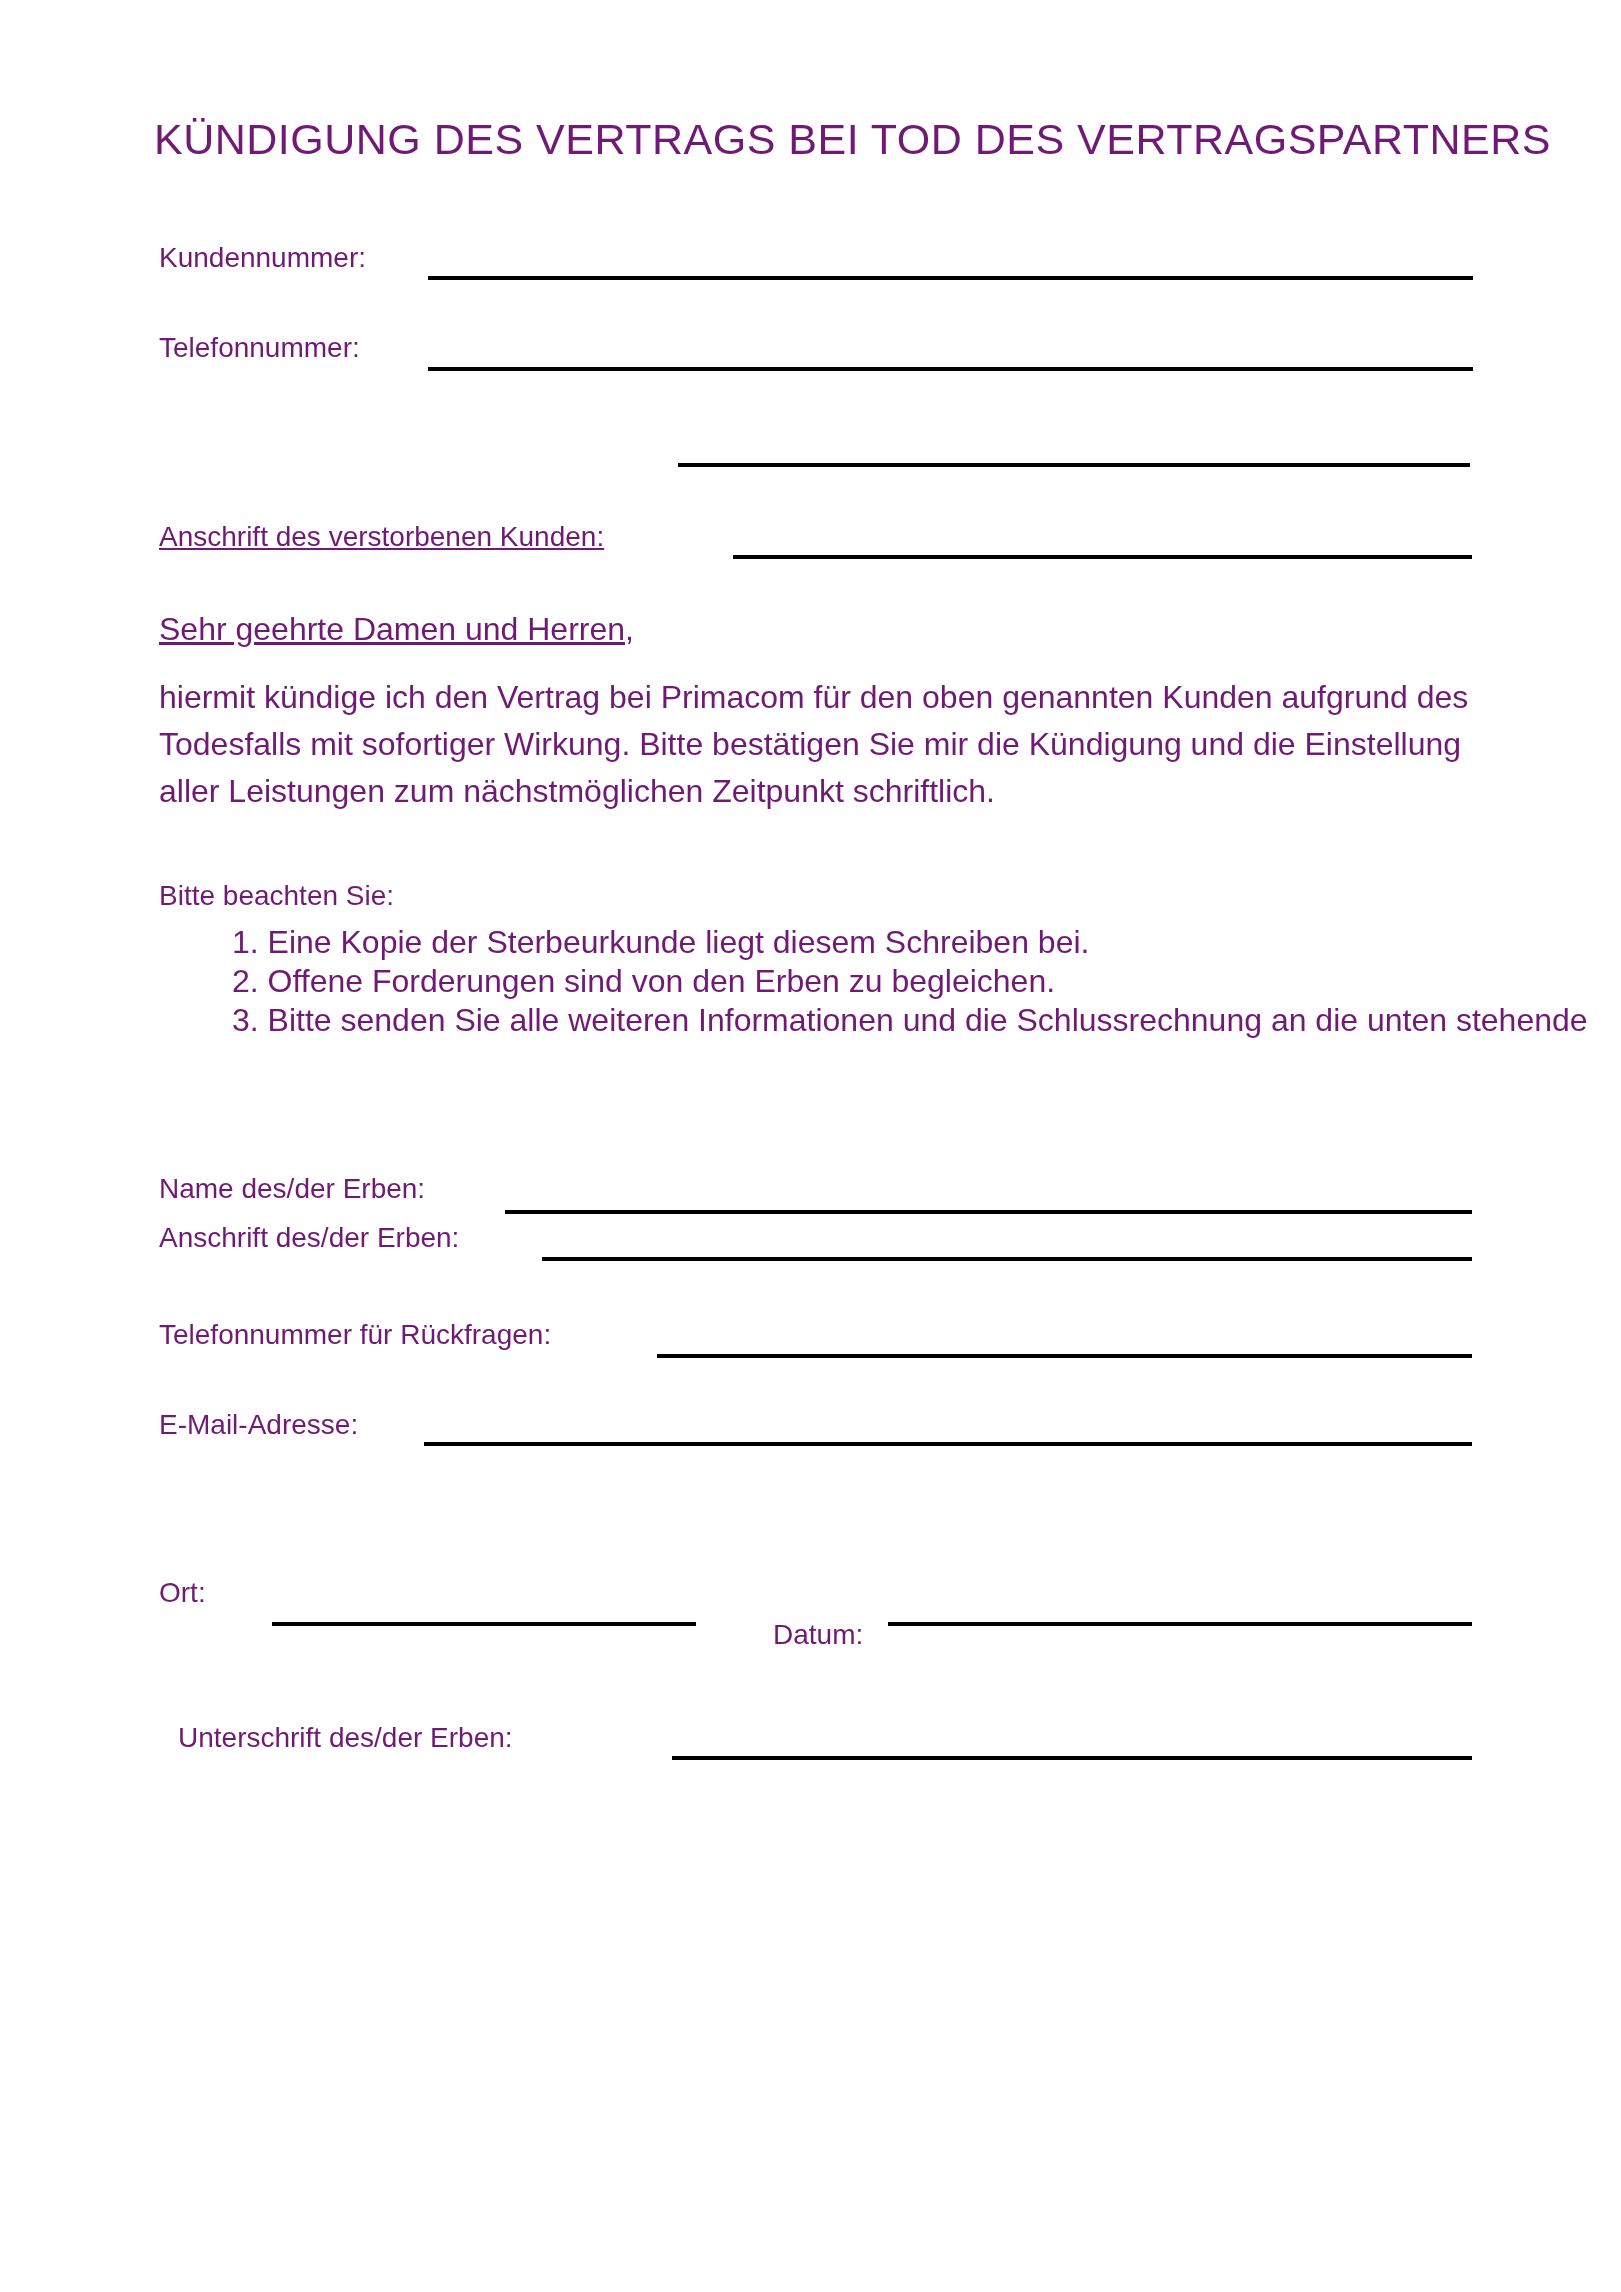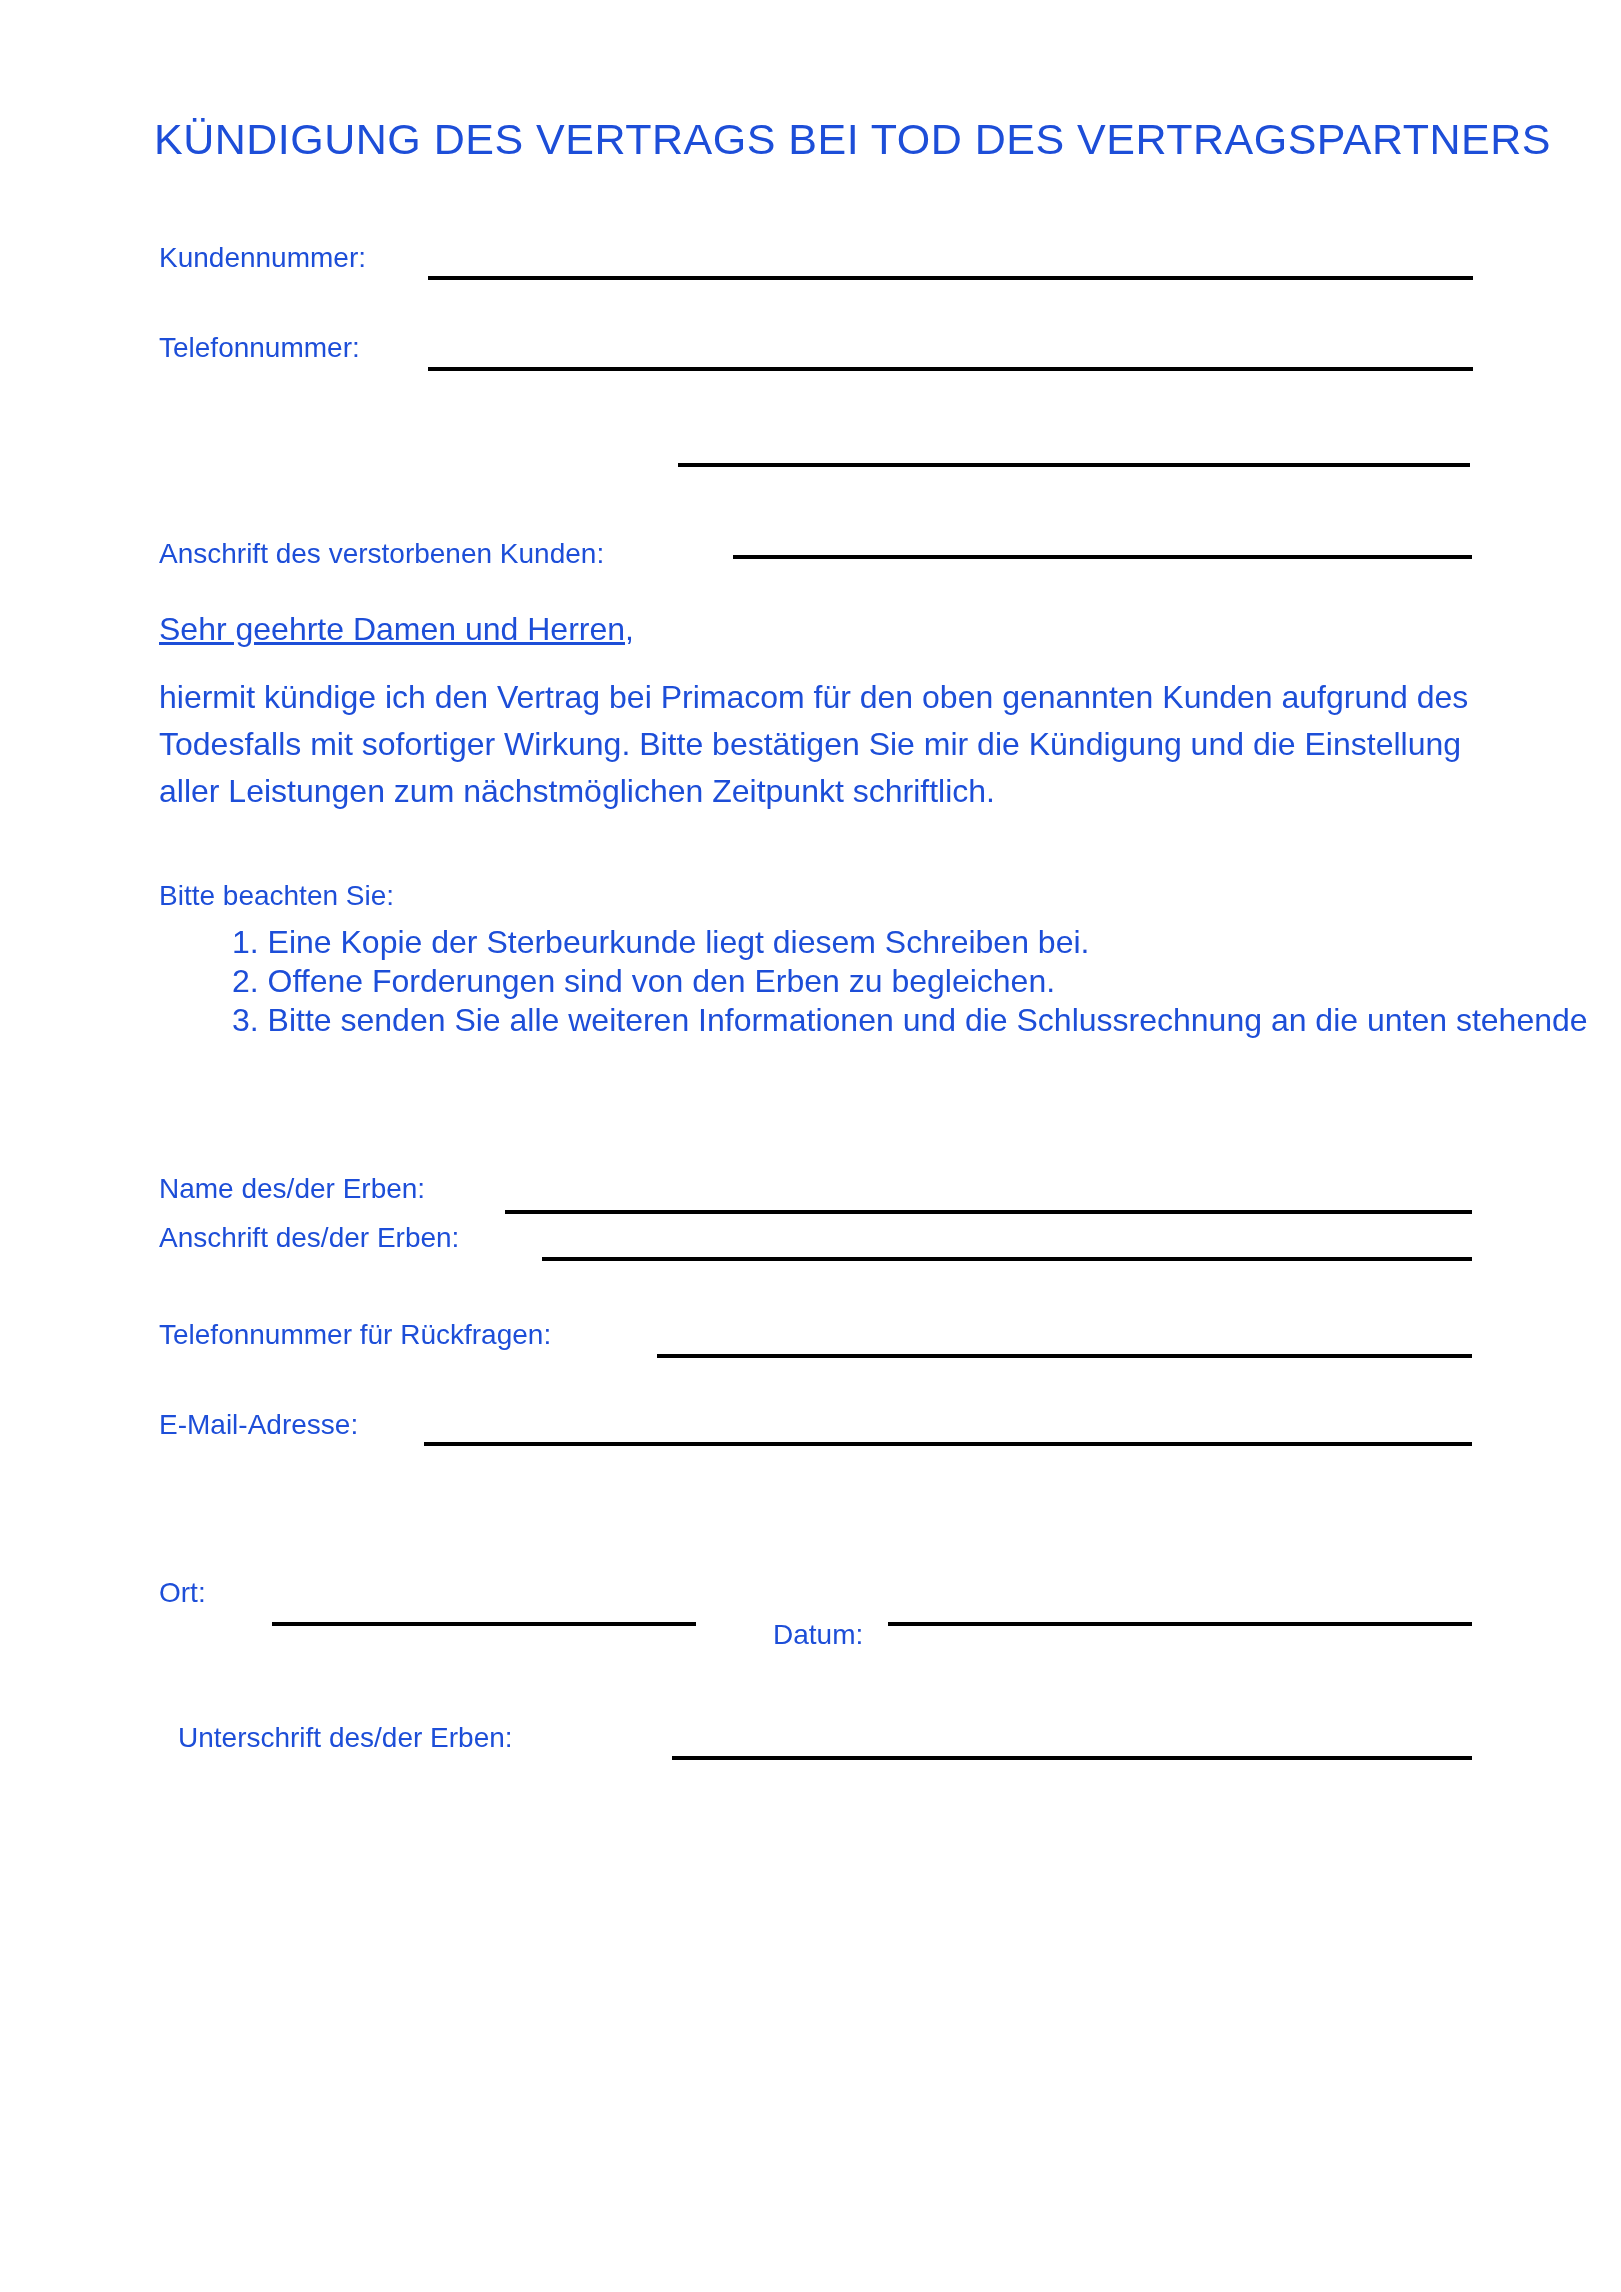--- a/index.html
+++ b/index.html
@@ -6,21 +6,21 @@
     margin: 0;
     padding: 0;
     background: #ffffff;
   }
   #page {
     position: relative;
     width: 1621px;
     height: 2293px;
     background: #ffffff;
     font-family: "Liberation Sans", sans-serif;
-    color: #1d4ed8;
+    color: #701a75;
     overflow: hidden;
   }
   .doc-title {
     position: absolute;
     left: 154px;
     top: 113px;
     width: 1313px;
     font-size: 43px;
     line-height: 52px;
     text-align: center;
@@ -64,21 +64,21 @@
   <div class="fill-value" style="left:436px; top:235px;"></div>
   <div class="fill-line" style="left:428px; top:276px; width:1045px;"></div>
 
   <div class="label" style="left:159px; top:328px;">Telefonnummer:</div>
   <div class="fill-value" style="left:436px; top:325px;"></div>
   <div class="fill-line" style="left:428px; top:367px; width:1045px;"></div>
 
   <div class="fill-value" style="left:686px; top:421px;"></div>
   <div class="fill-line" style="left:678px; top:463px; width:792px;"></div>
 
-  <div class="label" style="left:159px; top:534px;">Anschrift des verstorbenen Kunden:</div>
+  <div class="label" style="left:159px; top:517px;text-decoration:underline;">Anschrift des verstorbenen Kunden:</div>
   <div class="fill-value" style="left:741px; top:514px;"></div>
   <div class="fill-line" style="left:733px; top:555px; width:739px;"></div>
 
   <div class="para salutation" style="left:159px; top:610px;">Sehr geehrte Damen und Herren,</div>
   <div class="para bodytext" style="left:159px; top:674px; width:1343px;">hiermit kündige ich den Vertrag bei Primacom für den oben genannten Kunden aufgrund des Todesfalls mit sofortiger Wirkung. Bitte bestätigen Sie mir die Kündigung und die Einstellung aller Leistungen zum nächstmöglichen Zeitpunkt schriftlich.</div>
 
   <div class="label" style="left:159px; top:876px;">Bitte beachten Sie:</div>
   <div class="para list-block" style="left:232px; top:923px; width:1206px;">
     <div class="list-line"><span>1.</span> <span>Eine Kopie der Sterbeurkunde liegt diesem Schreiben bei.</span></div>
     <div class="list-line"><span>2.</span> <span>Offene Forderungen sind von den Erben zu begleichen.</span></div>

